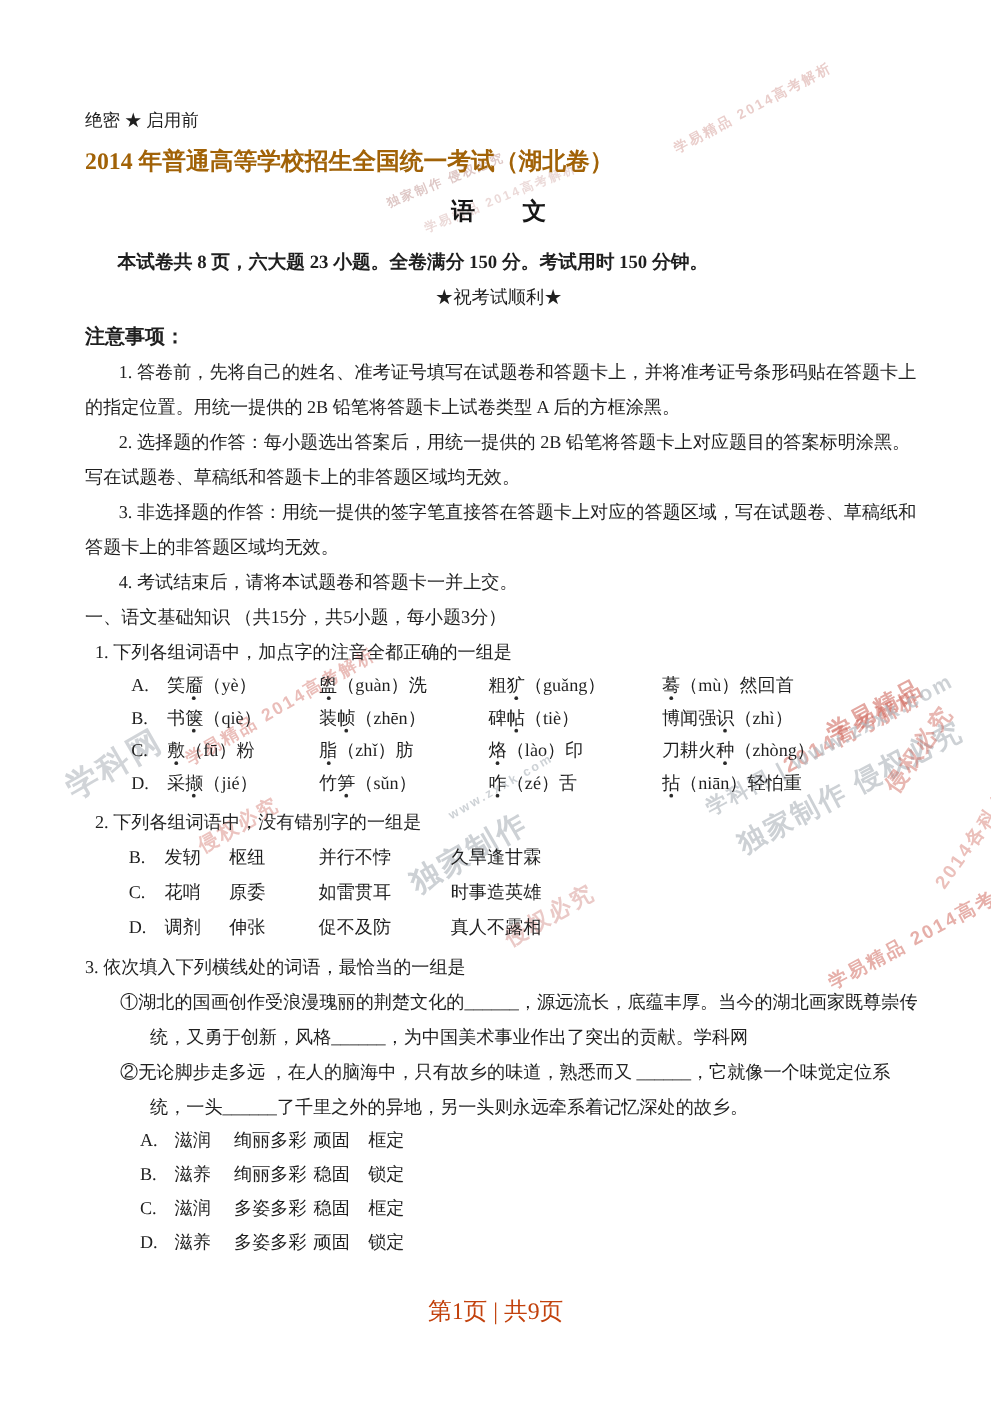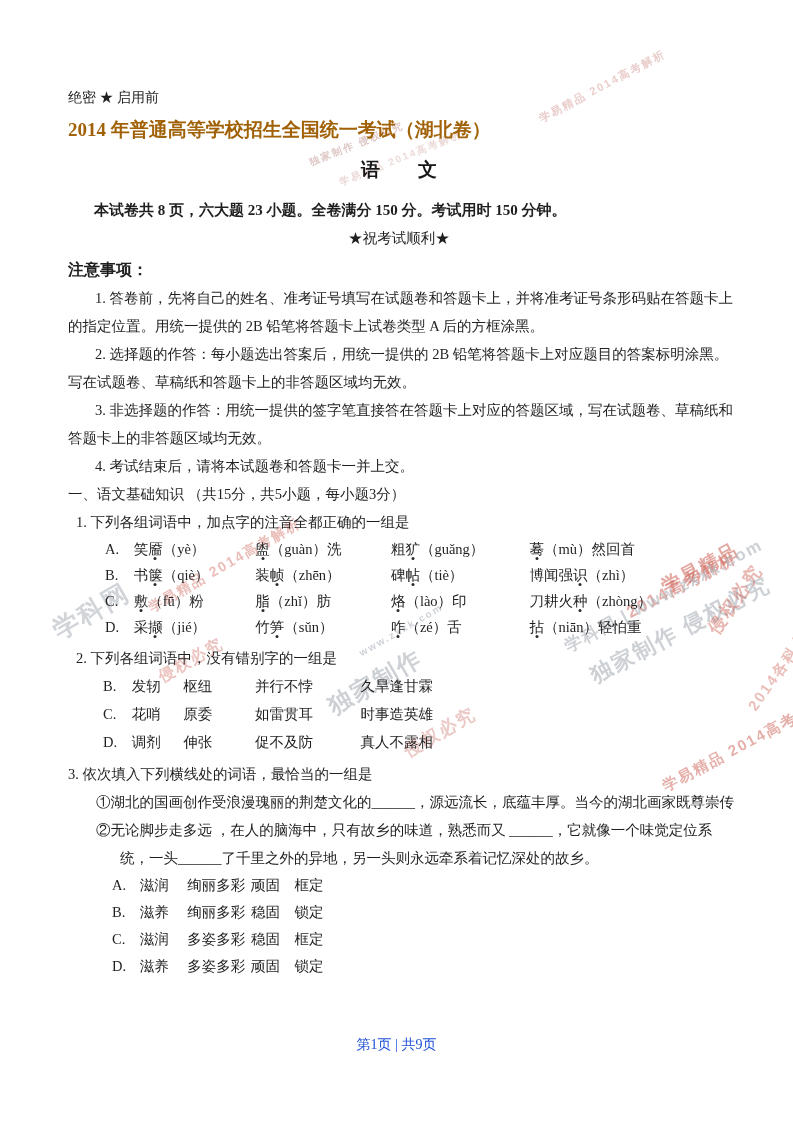--- a/index.html
+++ b/index.html
@@ -36,21 +36,21 @@
   .q3 .c0{width:24px;} .q3 .c1{width:44px;}  .q3 .c2{width:60px;}  .q3 .c3{width:40px;}
   .passage .tline{white-space:nowrap;}
   .p-first{padding-left:28px;}
   .p-cont{padding-left:52px;}
   .dot{position:relative;}
   .dot::after{
     content:"";position:absolute;left:50%;bottom:-3px;width:3px;height:3px;border-radius:50%;
     background:#2a2a2a;transform:translateX(-50%);
   }
   .footer{
-    position:absolute;left:0;right:0;top:1036px;text-align:center;font-size:14px;color:#1d4ed8;z-index:1;
+    position:absolute;left:0;right:0;top:1036px;text-align:center;font-size:19px;color:#c2410c;z-index:1;
   }
 </style>
 </head>
 <body>
 
 <div class="page">
 
   <div class="wm-layer">
       <span class="wm" style="left: 540px; top: 112px; font-size: 11px; color: rgb(216, 165, 160); opacity: 0.55; transform: rotate(-28deg);">学易精品 2014高考解析</span>
       <span class="wm" style="left: 310px; top: 156px; font-size: 10px; color: rgb(201, 163, 160); opacity: 0.6; transform: rotate(-22deg);">独家制作 侵权必究</span>
@@ -154,20 +154,21 @@
           <span class="c c3">促不及防</span>
           <span class="c c4">真人不露相</span>
         </div>
       </div>
     </div>
 
     <div class="q3">
       <div class="stem gap4">3.  依次填入下列横线处的词语，最恰当的一组是</div>
       <div class="passage">
         <div class="tline p-first">①湖北的国画创作受浪漫瑰丽的荆楚文化的______，源远流长，底蕴丰厚。当今的湖北画家既尊崇传</div>
+        <div class="tline p-cont">统，又勇于创新，风格______，为中国美术事业作出了突出的贡献。学科网</div>
         <div class="tline p-first">②无论脚步走多远 ，在人的脑海中，只有故乡的味道，熟悉而又 ______，它就像一个味觉定位系</div>
         <div class="tline p-cont">统，一头______了千里之外的异地，另一头则永远牵系着记忆深处的故乡。</div>
       </div>
       <div class="opt-table">
         <div class="opt-row">
           <span class="c c0">A.</span>
           <span class="c c1">滋润</span>
           <span class="c c2">绚丽多彩</span>
           <span class="c c3">顽固</span>
           <span class="c c4">框定</span>

